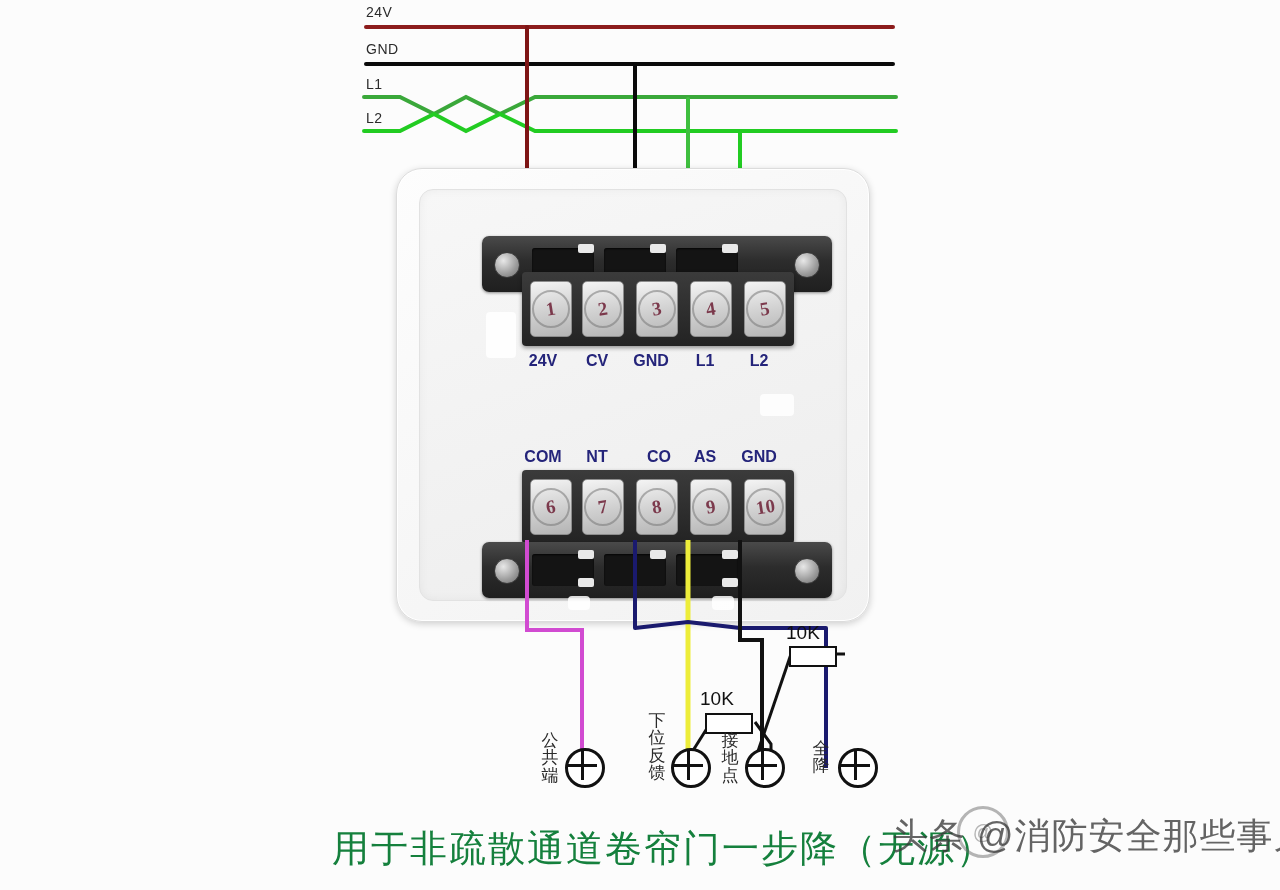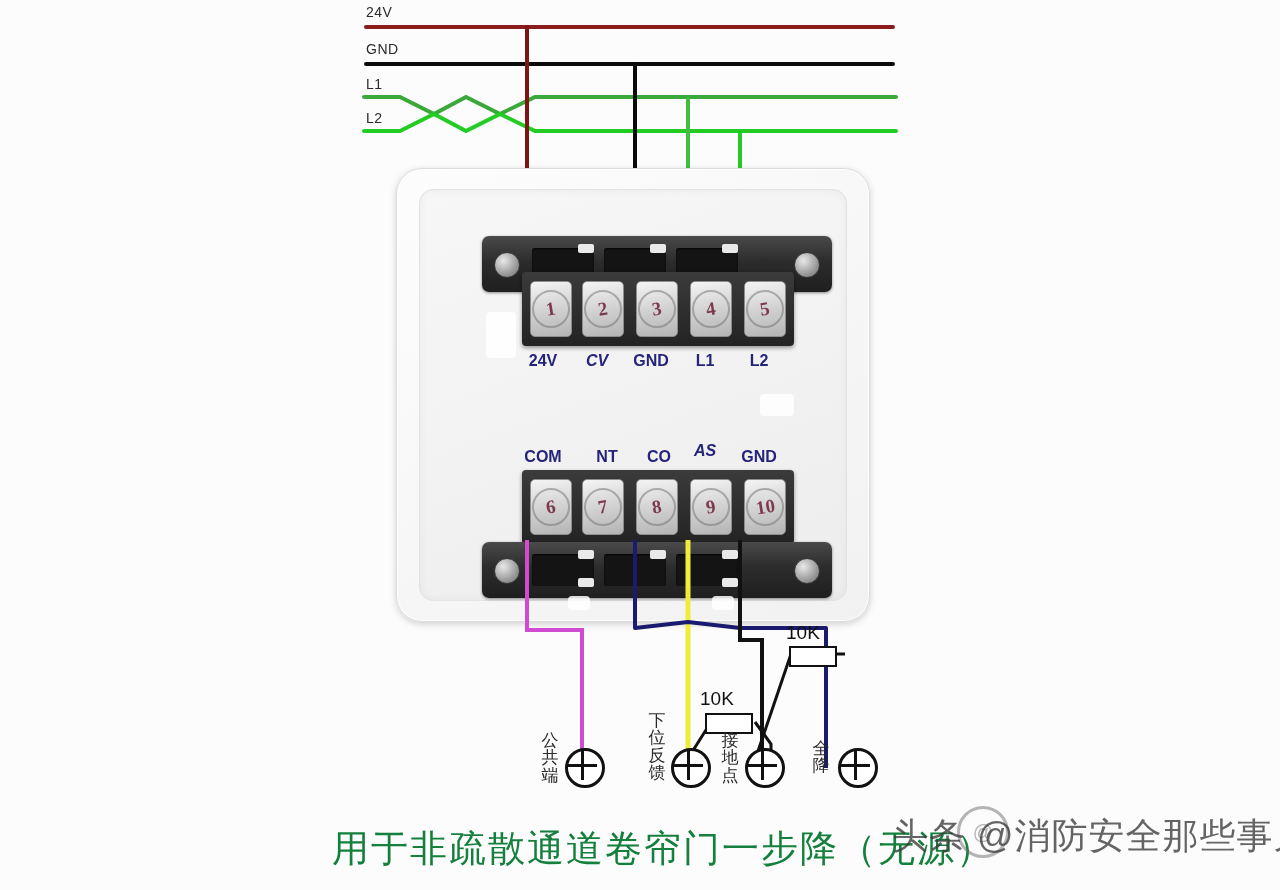--- a/index.html
+++ b/index.html
@@ -135,30 +135,30 @@
           </div>
         <div class="screw" style="left:168px;">
             <span class="num">4</span>
           </div>
         <div class="screw" style="left:222px;">
             <span class="num">5</span>
           </div>
       </div>
 
       <div class="tlabel" style="left:96px;top:162px;width:54px;">24V</div>
-      <div class="tlabel" style="left:150px;top:162px;width:54px;font-style:italic;">CV</div>
+      <div class="tlabel" style="left:150px;top:162px;width:54px;">CV</div>
       <div class="tlabel" style="left:204px;top:162px;width:54px;">GND</div>
       <div class="tlabel" style="left:258px;top:162px;width:54px;">L1</div>
       <div class="tlabel" style="left:312px;top:162px;width:54px;">L2</div>
 
 
       <div class="tlabel" style="left:96px;top:258px;width:54px;">COM</div>
-      <div class="tlabel" style="left:160px;top:258px;width:54px;">NT</div>
+      <div class="tlabel" style="left:150px;top:258px;width:54px;">NT</div>
       <div class="tlabel" style="left:212px;top:258px;width:54px;">CO</div>
-      <div class="tlabel" style="left:258px;top:252px;width:54px;font-style:italic;">AS</div>
+      <div class="tlabel" style="left:258px;top:258px;width:54px;">AS</div>
       <div class="tlabel" style="left:312px;top:258px;width:54px;">GND</div>
 
       <div class="strip" style="top:280px;">
         <div class="screw" style="left:8px;">
             <span class="num">6</span>
           </div>
         <div class="screw" style="left:60px;">
             <span class="num">7</span>
           </div>
         <div class="screw" style="left:114px;">

